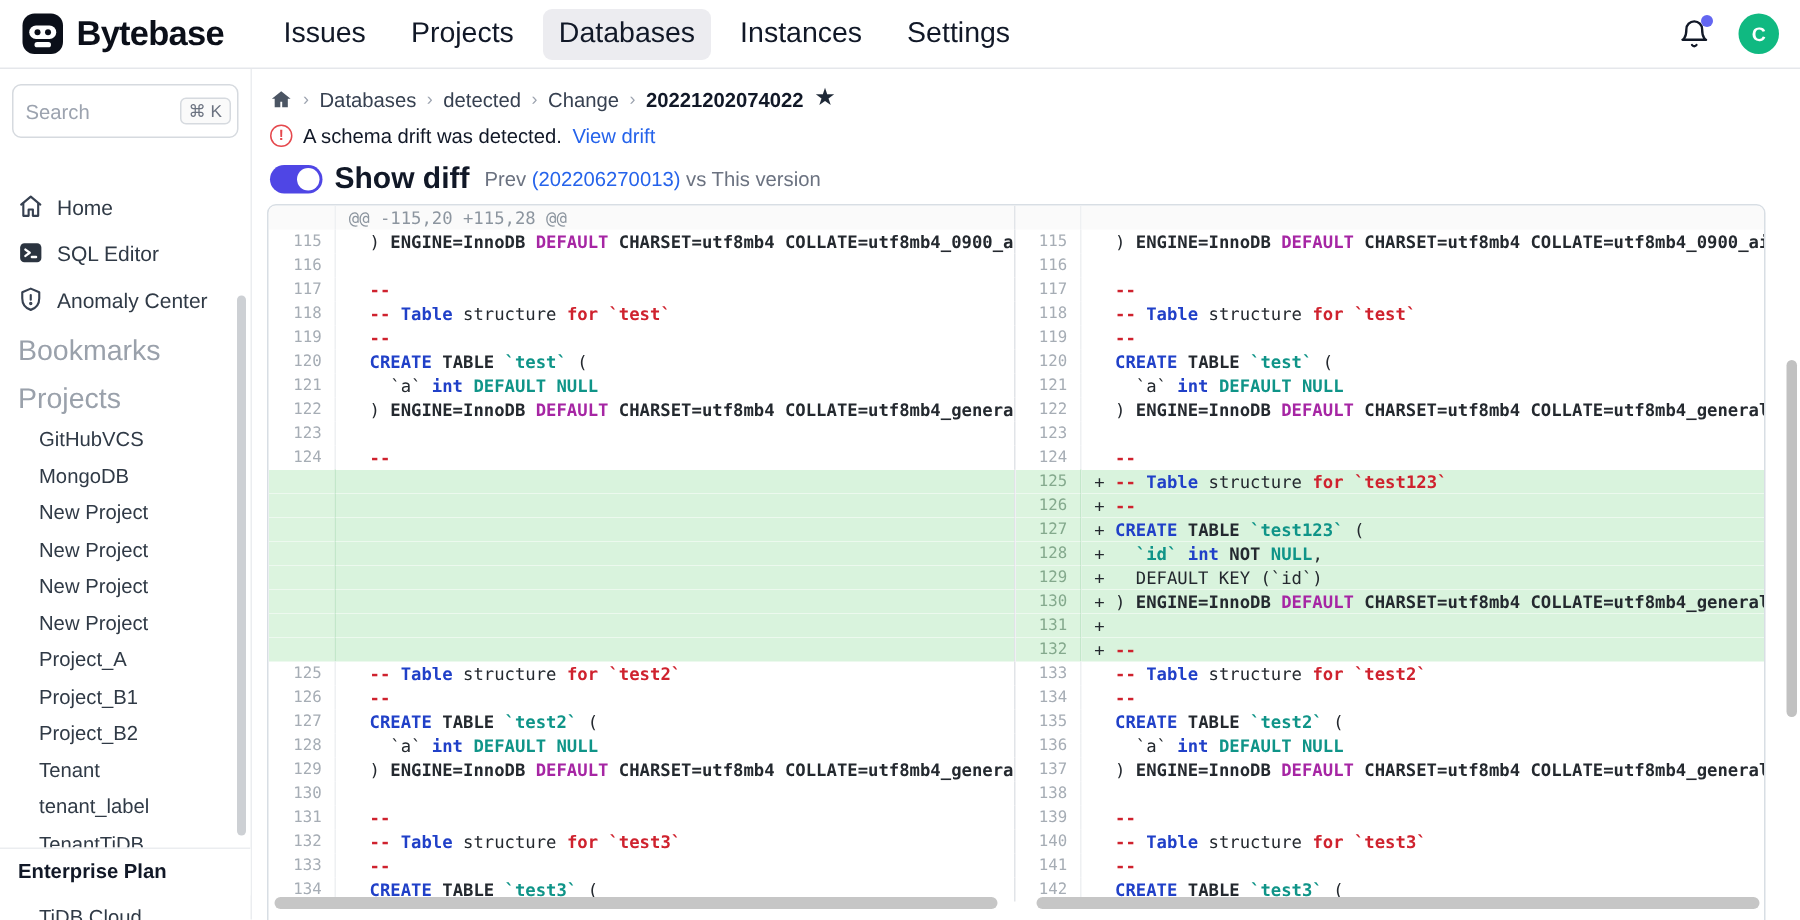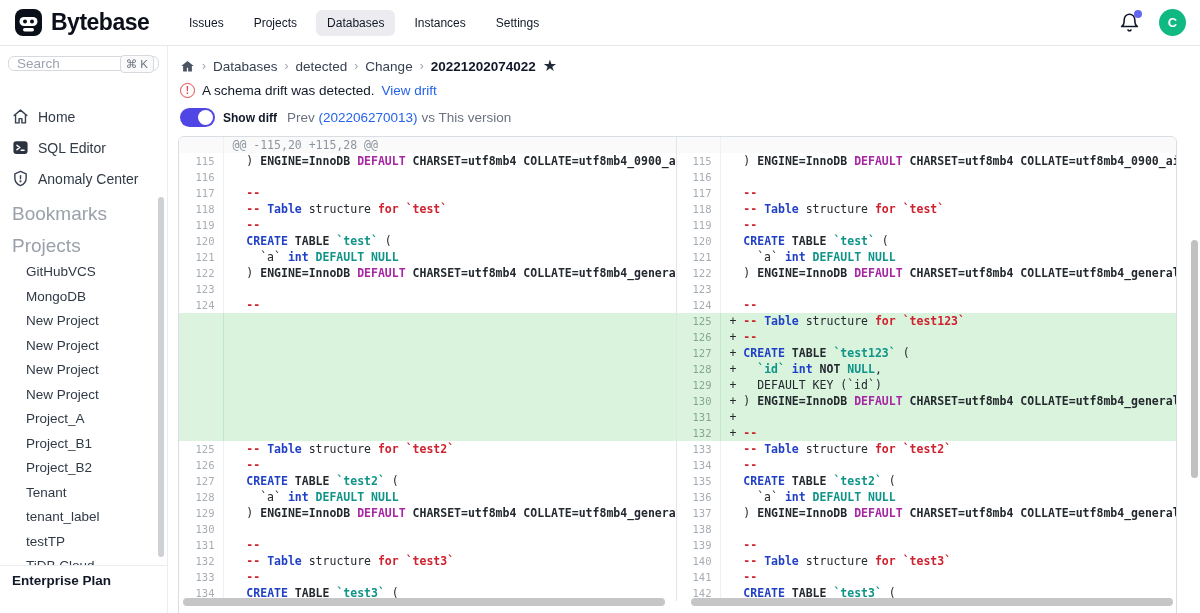--- a/index.html
+++ b/index.html
@@ -5,32 +5,32 @@
   * { margin:0; padding:0; box-sizing:border-box; }
   html,body { width:1200px; height:613px; overflow:hidden; background:#fff;
     font-family:"Liberation Sans", sans-serif; color:#1f2937; }
 
   
   .navbar { position:absolute; left:0; top:0; width:1200px; height:46px;
     display:flex; align-items:center; background:#fff; border-bottom:1px solid #e5e7eb; z-index:30; }
   .brand { display:flex; align-items:center; gap:8px; padding-left:14px; width:168px; }
   .brand-name { font-size:23px; font-weight:bold; color:#0b0f19; letter-spacing:-0.5px; }
   .main-nav { display:flex; align-items:center; gap:8px; margin-left:10px; }
-  .nav-item { font-size:12px; color:#111827; padding:6px 11px; border-radius:6px; cursor:pointer; }
+  .nav-item { font-size:19px; color:#111827; padding:6px 11px; border-radius:6px; cursor:pointer; }
   .nav-item.active { background:#ececf0; }
   .nav-right { margin-left:auto; display:flex; align-items:center; gap:18px; padding-right:14px; }
   .bell-wrap { position:relative; width:22px; height:22px; }
   .bell-dot { position:absolute; right:-1px; top:-2px; width:8px; height:8px; border-radius:50%; }
   .avatar { width:27px; height:27px; border-radius:50%; color:#fff; font-size:13px; font-weight:bold;
     display:flex; align-items:center; justify-content:center; }
 
   
   .sidebar { position:absolute; left:0; top:46px; width:168px; height:567px; background:#fff;
     border-right:1px solid #ebedf0; padding:10px 8px 0 8px; z-index:20; }
-  .searchbox { display:flex; align-items:center; justify-content:space-between; height:15px;
+  .searchbox { display:flex; align-items:center; justify-content:space-between; height:36px;
     border:1px solid #d6dadf; border-radius:6px; padding:0 4px 0 8px; background:#fff; }
   .searchbox .ph { color:#9ca3af; font-size:13.5px; }
   .kbd { border:1px solid #d6dadf; border-radius:4px; font-size:11.5px; color:#6b7280;
     padding:1px 5px; background:#fafafa; white-space:nowrap; }
   .snav { margin-top:32px; }
   .snav-item { display:flex; align-items:center; gap:9px; padding:5px 4px; margin-bottom:4px;
     font-size:14px; color:#303a46; border-radius:6px; cursor:pointer; }
   .sec-label { color:#9aa1ab; font-size:19px; padding:7px 4px 3px 4px; }
   .proj-item { font-size:13.5px; color:#303a46; padding:4px 4px 4px 18px; margin-bottom:1.5px;
     border-radius:6px; cursor:pointer; white-space:nowrap; }
@@ -47,21 +47,21 @@
   .crumb.last { color:#111827; font-weight:bold; }
   .crumb-sep { color:#9ca3af; font-size:12px; }
   .alert-row { display:flex; align-items:center; gap:7px; padding:9px 0 0 12px; font-size:13.5px; }
   .alert-icon { width:15px; height:15px; border:1.6px solid #e5484d; border-radius:50%;
     color:#e5484d; font-size:10px; font-weight:bold; display:flex; align-items:center; justify-content:center; }
   .alert-text { color:#111827; font-weight:500; }
   .blue-link { color:#2563eb; cursor:pointer; }
   .diffbar-row { display:flex; align-items:center; gap:8px; padding:10px 0 0 12px; font-size:13.5px; }
   .toggle { width:35px; height:19px; border-radius:10px; position:relative; cursor:pointer; }
   .toggle .knob { position:absolute; right:2px; top:2px; width:15px; height:15px; border-radius:50%; background:#fff; }
-  .toggle-label { font-weight:bold; color:#111827; font-size:12px; }
+  .toggle-label { font-weight:bold; color:#111827; font-size:20px; }
   .muted { color:#6b7280; }
 
   
   .diff-panel { position:absolute; left:10px; top:90px; width:999px; height:490px;
     border:1px solid #d8dee4; border-radius:6px 6px 0 0; background:#fff; overflow:hidden; }
   table.difftable { border-collapse:collapse; table-layout:fixed; width:997px; }
   .difftable td { padding:0; height:16px; font-family:"DejaVu Sans Mono", monospace;
     font-size:11.5px; line-height:16px; white-space:pre; overflow:hidden; }
   td.num { width:44px; text-align:right; padding-right:8px; color:#a6adb5; font-size:10.5px; }
   td.code { padding-left:9px; border-left:1px solid #eef0f2; color:#24292f; }
@@ -163,20 +163,21 @@
       <div class="proj-item">MongoDB</div>
       <div class="proj-item">New Project</div>
       <div class="proj-item">New Project</div>
       <div class="proj-item">New Project</div>
       <div class="proj-item">New Project</div>
       <div class="proj-item">Project_A</div>
       <div class="proj-item">Project_B1</div>
       <div class="proj-item">Project_B2</div>
       <div class="proj-item">Tenant</div>
       <div class="proj-item">tenant_label</div>
+      <div class="proj-item">TenantTiDB</div>
       <div class="proj-item">testTP</div>
       <div class="proj-item">TiDB Cloud</div>
     </div>
 
   <div class="side-divider"></div>
 
   <div class="plan">Enterprise Plan</div>
   <div class="side-scroll"></div>
 </div>
 

